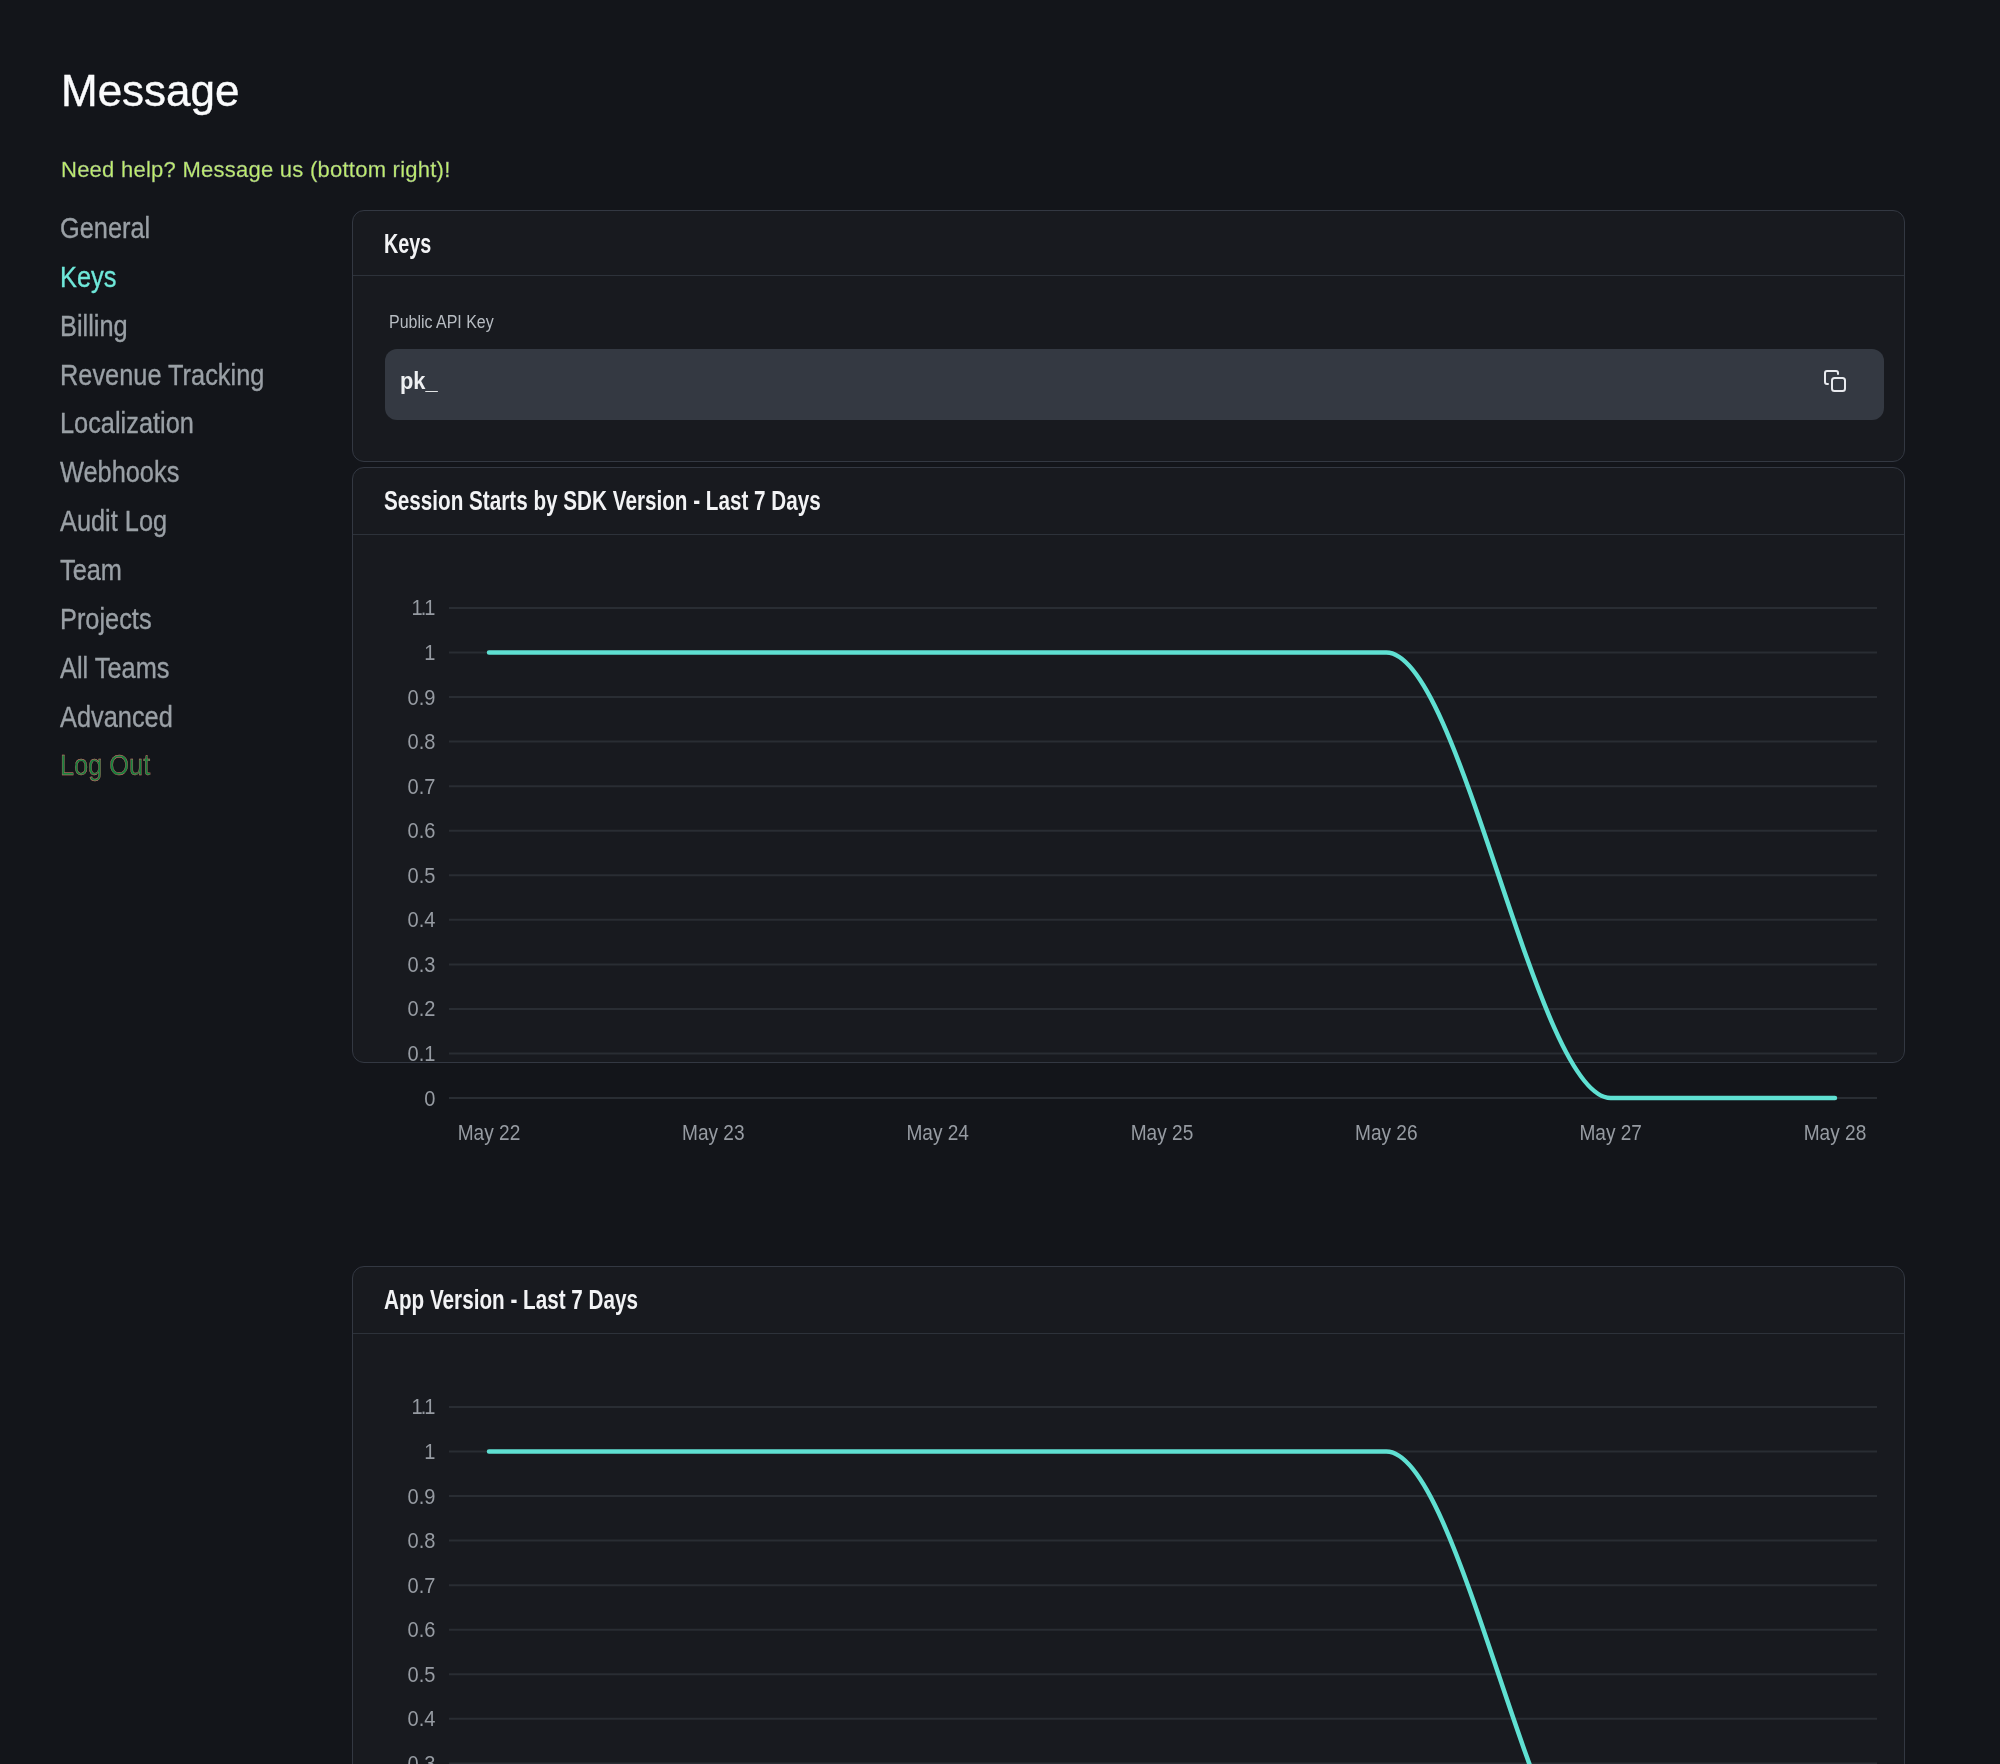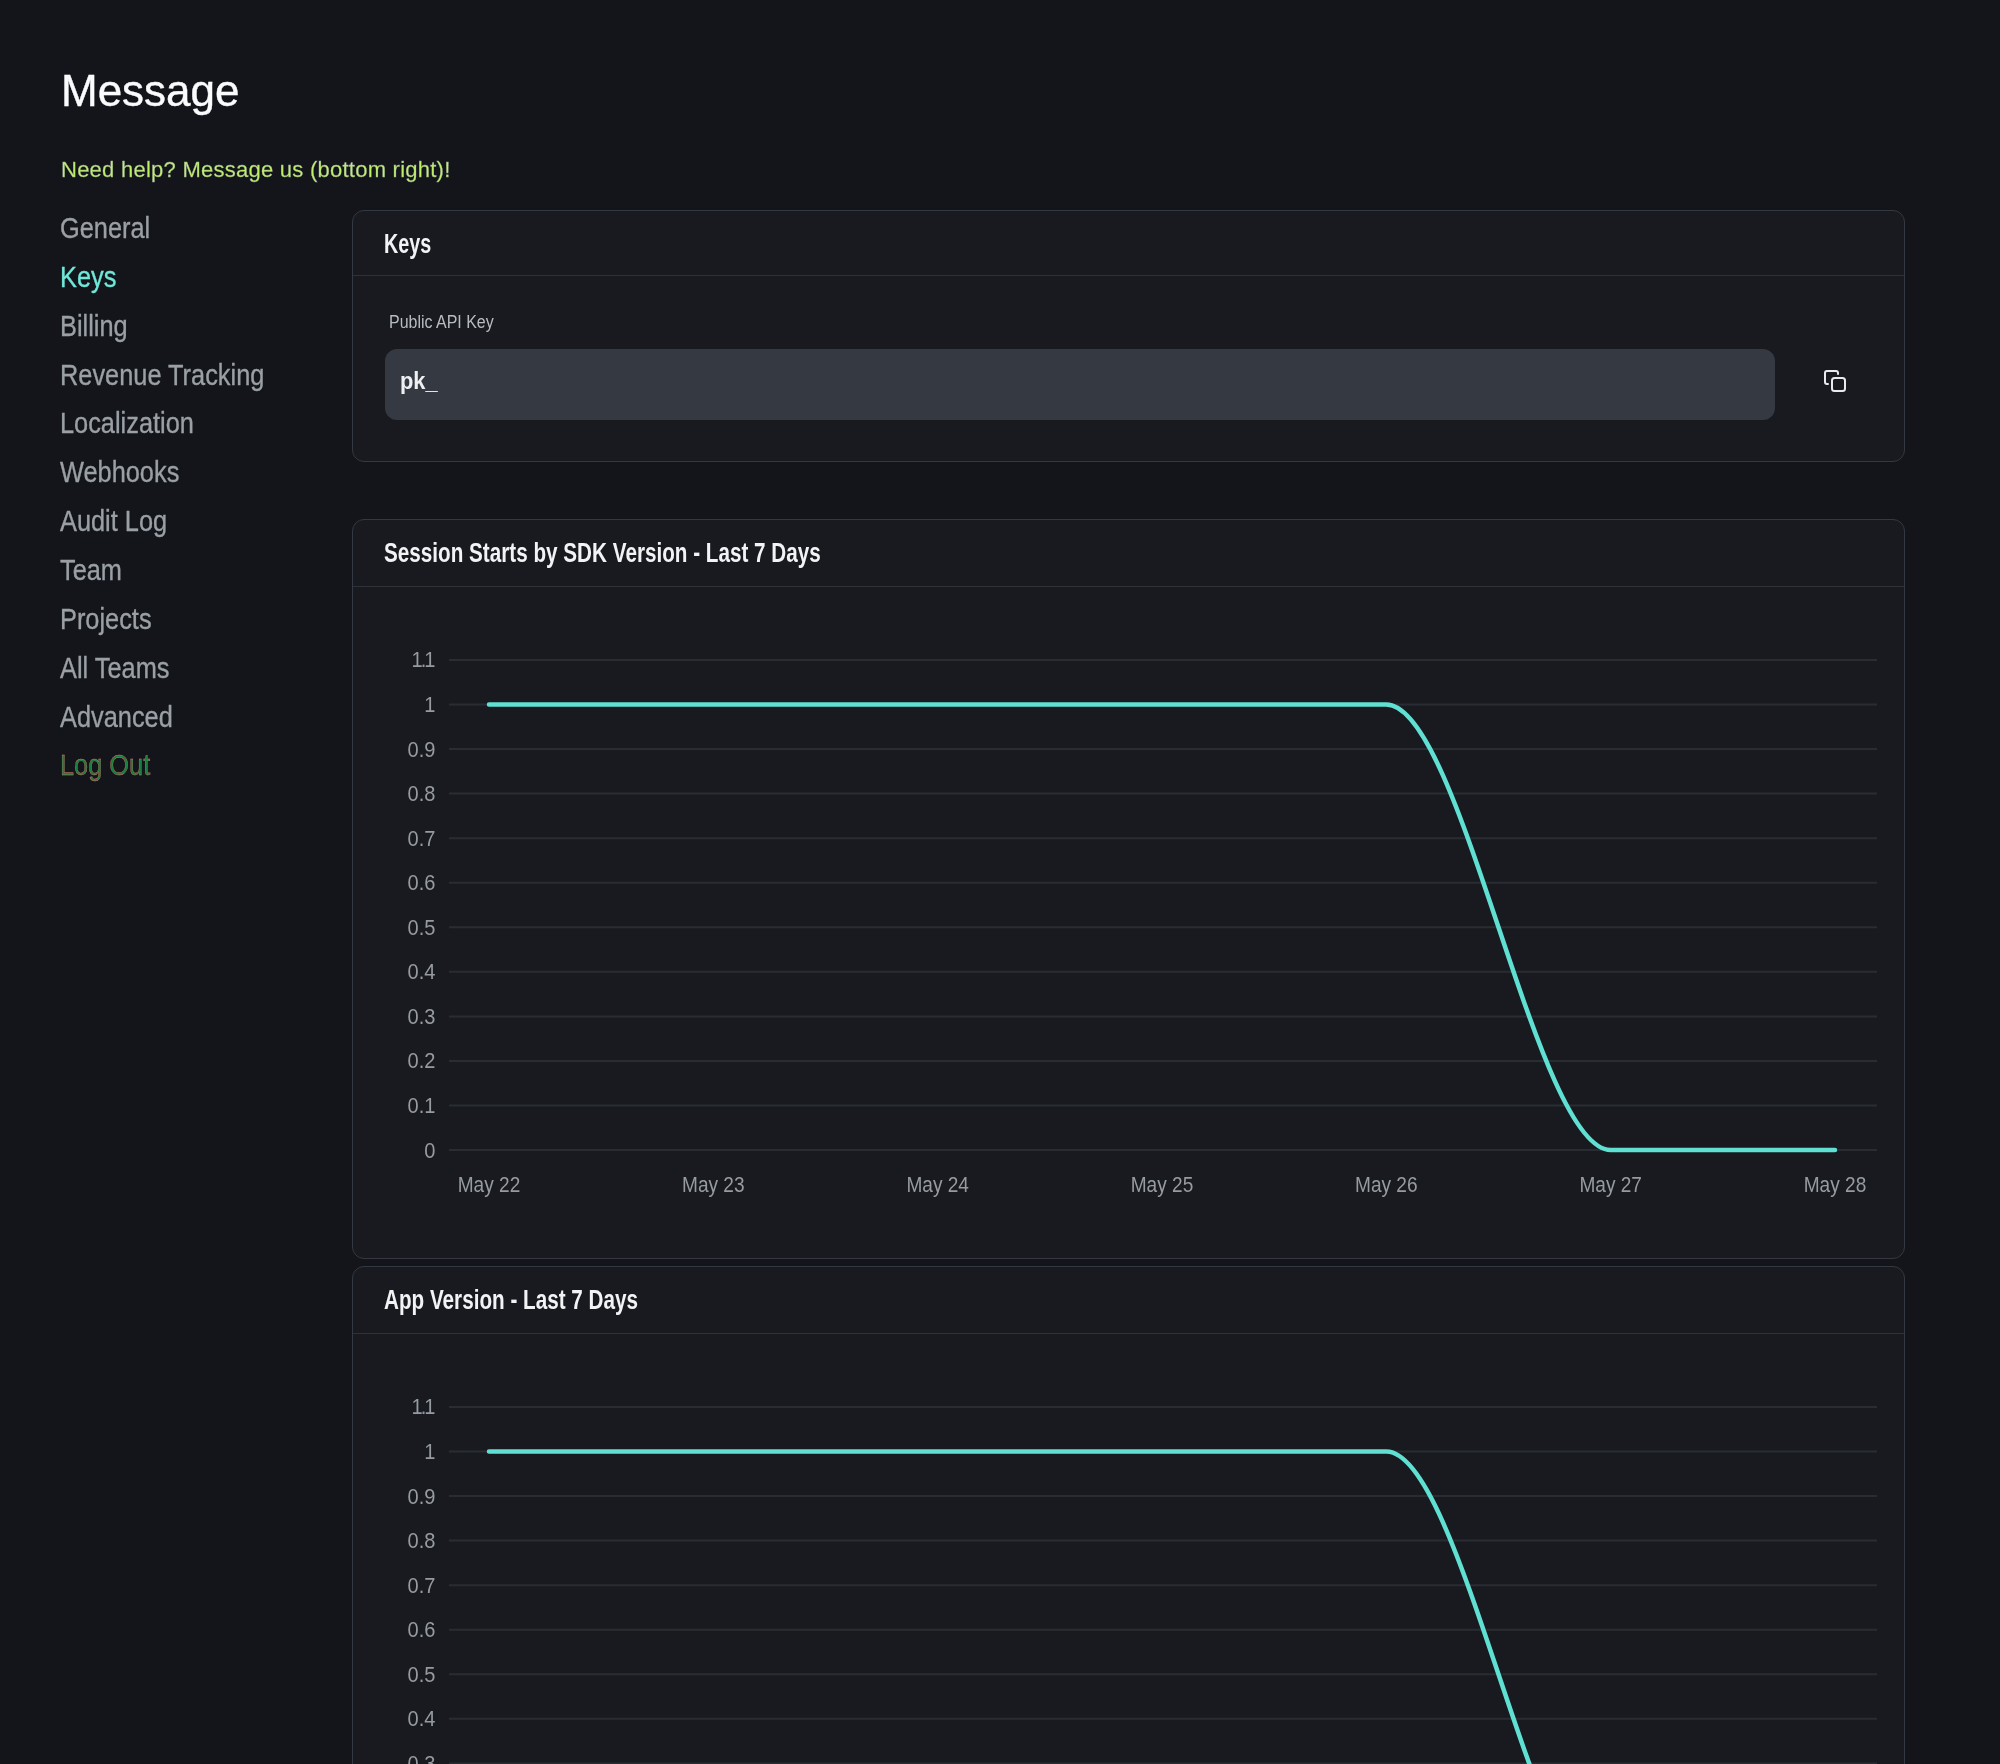--- a/index.html
+++ b/index.html
@@ -34,30 +34,30 @@
     <div><span class="cx" style="transform:scaleX(0.845)">Projects</span></div>
     <div><span class="cx" style="transform:scaleX(0.845)">All Teams</span></div>
     <div><span class="cx" style="transform:scaleX(0.845)">Advanced</span></div>
     <div class="r"><span class="cx" style="transform:scaleX(0.845)">Log Out</span></div>
   </div>
 
   <div class="card" style="top:210px; height:252px;">
     <div class="hdr"><span class="cx" style="transform:scaleX(0.73)">Keys</span></div>
     <div style="position:absolute; left:0; right:0; top:64px; border-top:1px solid #2d323a;"></div>
     <div class="abs" style="left:35.8px; top:101.8px; font-size:18px; color:#b7bcc2;"><span class="cx" style="transform:scaleX(0.887)">Public API Key</span></div>
-    <div style="position:absolute; left:32px; top:138px; width:1390px; height:71px; background:#343942; border-radius:12px;">
+    <div style="position:absolute; left:32px; top:138px; width:1499px; height:71px; background:#343942; border-radius:12px;">
       <div class="abs" style="left:15px; top:21.1px; font-size:23px; font-weight:700; color:#eef0f2;"><span class="cx" style="transform:scaleX(0.95)">pk_</span></div>
       <svg style="position:absolute; left:1438px; top:20px;" width="24" height="24" viewBox="0 0 24 24" fill="none" stroke="#e8eaee" stroke-width="2" stroke-linecap="round" stroke-linejoin="round">
         <rect x="9" y="9" width="13" height="13" rx="2.5"></rect>
         <path d="M5 15H4a2 2 0 0 1-2-2V4a2 2 0 0 1 2-2h9a2 2 0 0 1 2 2v1"></path>
       </svg>
     </div>
   </div>
 
-  <div class="card" style="top:519px; height:740px;padding-left:44px;">
+  <div class="card" style="top:467px; height:596px;padding-left:44px;">
     <div class="hdr"><span class="cx" style="transform:scaleX(0.766)">Session Starts by SDK Version - Last 7 Days</span></div>
     <div style="position:absolute; left:0; right:0; top:66px; border-top:1px solid #2d323a;"></div>
     <svg class="chart" width="1551" height="740" style="position:absolute;left:0;top:0" font-family="Liberation Sans, sans-serif">
       <line x1="96" y1="140.0" x2="1524" y2="140.0" stroke="#292d33" stroke-width="2"></line>
       <text transform="translate(80.5 147.4) scale(0.9 1)" text-anchor="end" font-size="22.3" fill="#969ba2" letter-spacing="-2.2">1.1</text>
       <line x1="96" y1="184.6" x2="1524" y2="184.6" stroke="#292d33" stroke-width="2"></line>
       <text transform="translate(82.5 192.0) scale(0.9 1)" text-anchor="end" font-size="22.3" fill="#969ba2">1</text>
       <line x1="96" y1="229.1" x2="1524" y2="229.1" stroke="#292d33" stroke-width="2"></line>
       <text transform="translate(82.5 236.5) scale(0.9 1)" text-anchor="end" font-size="22.3" fill="#969ba2">0.9</text>
       <line x1="96" y1="273.6" x2="1524" y2="273.6" stroke="#292d33" stroke-width="2"></line>

